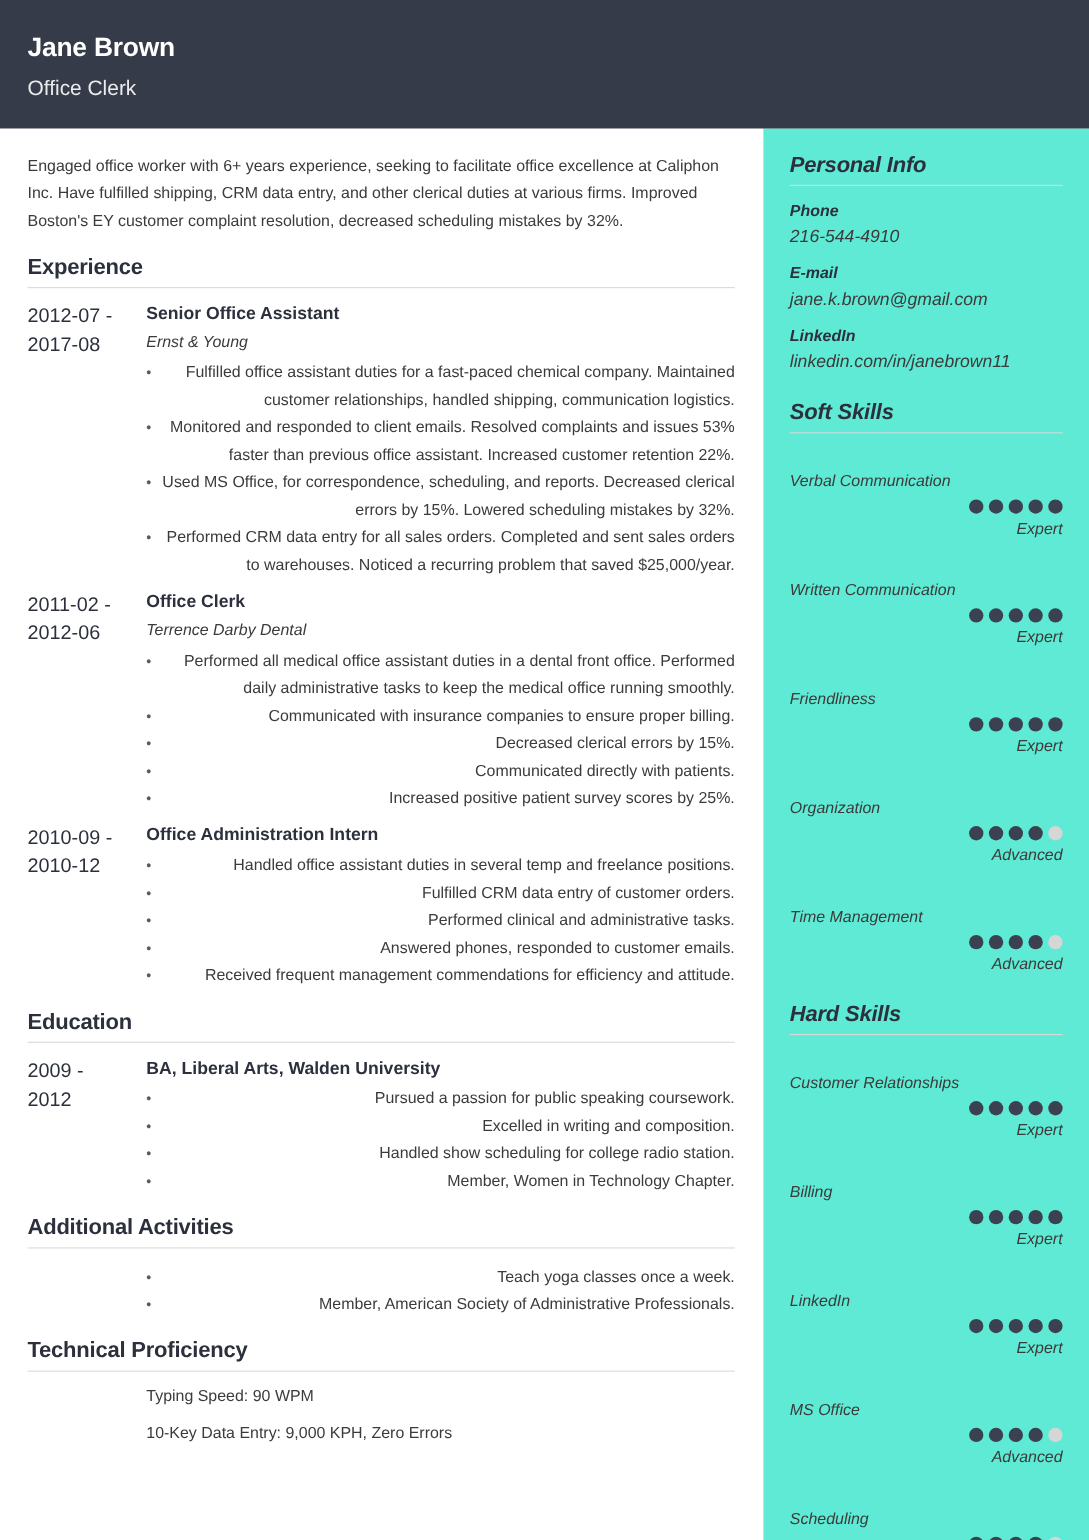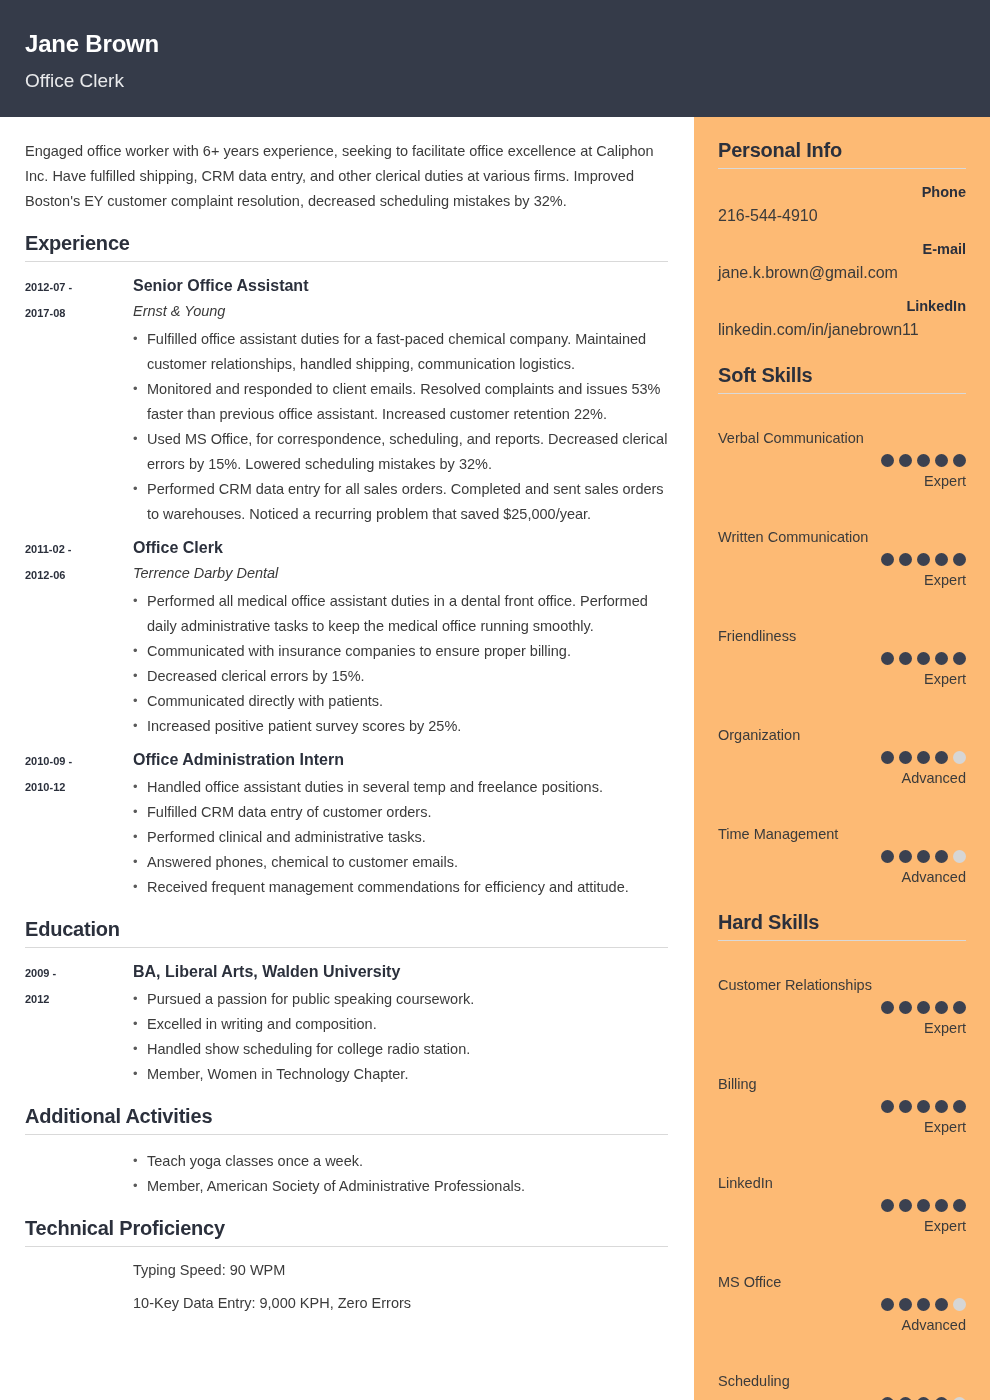--- a/index.html
+++ b/index.html
@@ -47,22 +47,23 @@
     height: 1283px;
     align-items: stretch;
   }
   .main-col {
     width: 694px;
     background: #ffffff;
     padding: 0 26px 13px 25px;
   }
   .side-col {
     width: 296px;
-    background: #fdba74;
+    background: #5eead4;
     padding: 0 24px 0 24px;
+    font-style: italic;
   }
 
   
   .summary {
     font-size: 14.5px;
     line-height: 25px;
     color: #3b3b3b;
     padding-top: 22px;
   }
 
@@ -83,22 +84,22 @@
 
   
   .entry {
     display: flex;
     align-items: flex-start;
     margin-bottom: 8px;
   }
   .entry-dates {
     width: 108px;
     flex: 0 0 108px;
-    font-size: 11px;
-    font-weight: bold;
+    font-size: 18px;
+    font-weight: normal;
     color: #2b303c;
     line-height: 26px;
     padding-top: 1px;
   }
   .entry-body { flex: 1 1 auto; }
   .entry-role {
     font-size: 16px;
     font-weight: bold;
     color: #2b303c;
     line-height: 25px;
@@ -113,20 +114,21 @@
     list-style: none;
     margin-top: 3px;
   }
   ul.bullets li {
     position: relative;
     font-size: 14.5px;
     line-height: 25px;
     color: #3b3b3b;
     padding-left: 14px;
     margin-bottom: 0;
+    text-align: right;
   }
   ul.bullets li::before {
     content: "\2022";
     position: absolute;
     left: 0;
     top: -1px;
     color: #5a5a5a;
     font-size: 13px;
   }
 
@@ -151,21 +153,20 @@
   .side-rule {
     height: 1px;
     background: #d9d9d9;
     margin-bottom: 11px;
   }
   .info-label {
     font-size: 14.5px;
     font-weight: bold;
     color: #2b303c;
     line-height: 24px;
-    text-align: right;
   }
   .info-value {
     font-size: 16px;
     color: #3b3b3b;
     line-height: 24px;
     margin-bottom: 9px;
     word-break: break-word;
   }
 
   
@@ -253,21 +254,21 @@
               <div class="entry-dates">
                 <div>2010-09 -</div>
                 <div>2010-12</div>
               </div>
               <div class="entry-body">
                 <div class="entry-role">Office Administration Intern</div>
                 <ul class="bullets">
                   <li>Handled office assistant duties in several temp and freelance positions.</li>
                   <li>Fulfilled CRM data entry of customer orders.</li>
                   <li>Performed clinical and administrative tasks.</li>
-                  <li>Answered phones, chemical to customer emails.</li>
+                  <li>Answered phones, responded to customer emails.</li>
                   <li>Received frequent management commendations for efficiency and attitude.</li>
                 </ul>
               </div>
             </div>
           </div>
       </div>
 
       <div class="section">
         <div class="section-heading">Education</div>
         <div class="section-rule"></div>

